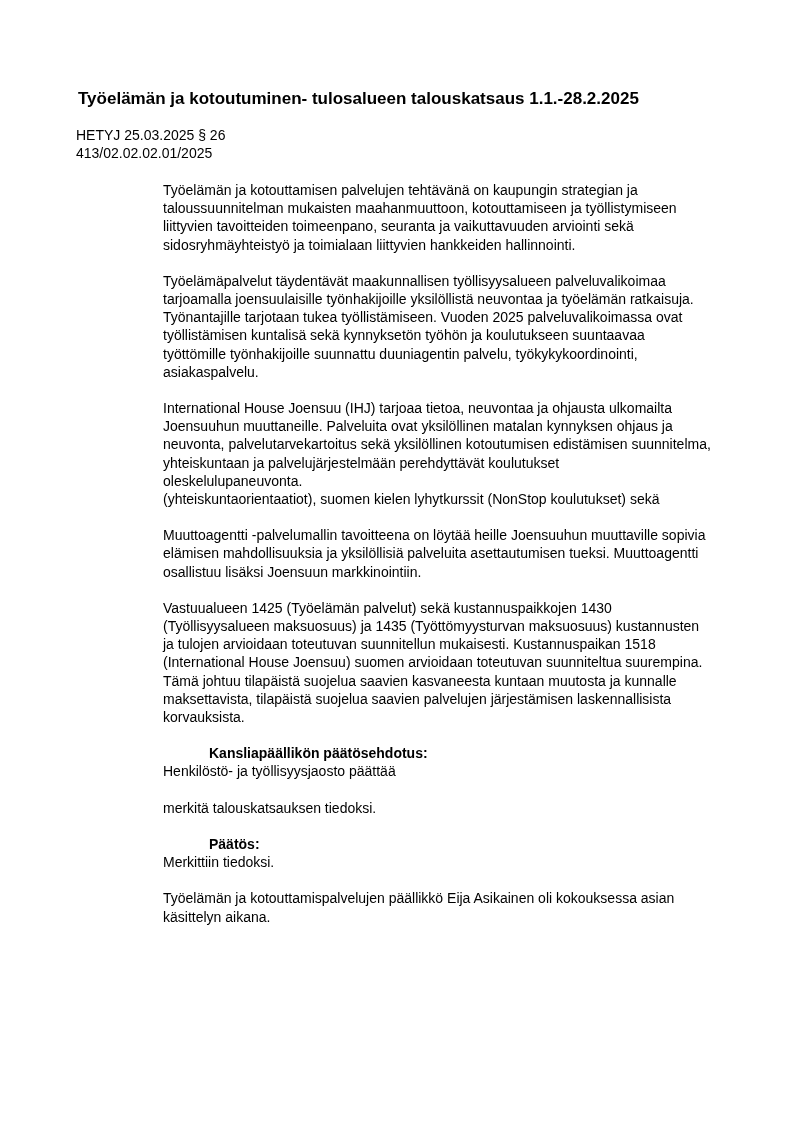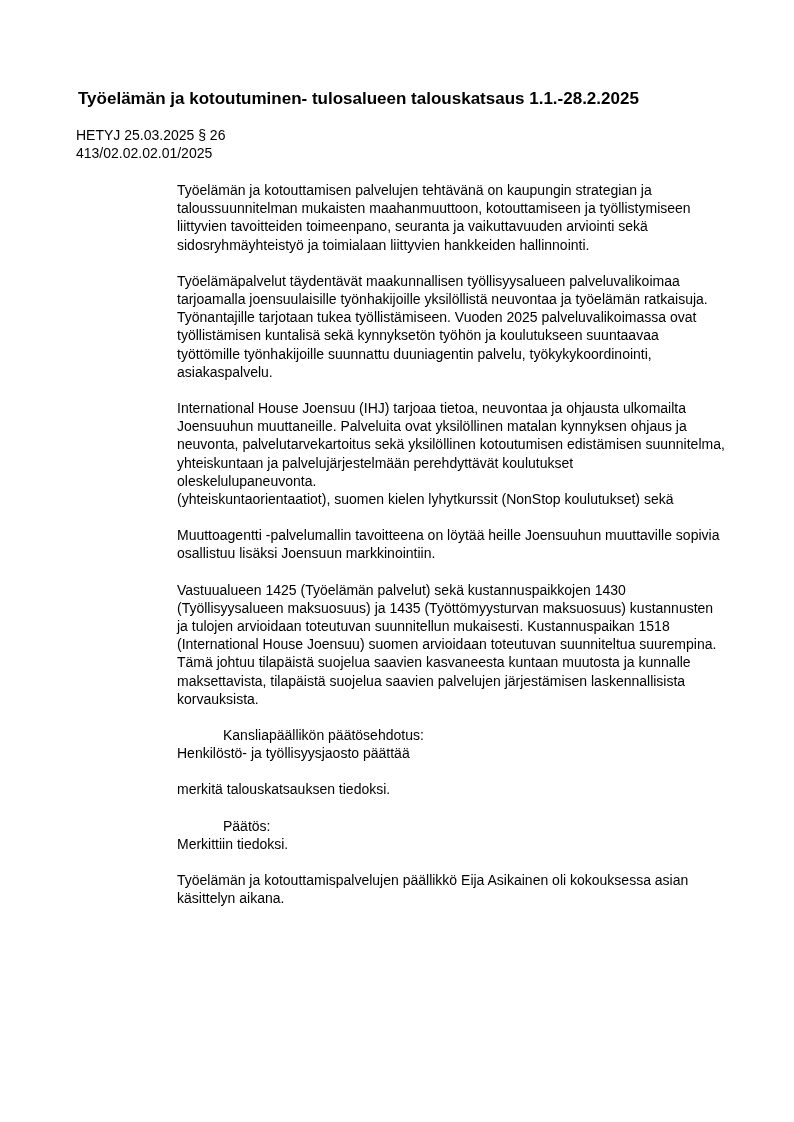--- a/index.html
+++ b/index.html
@@ -1,23 +1,23 @@
 <!DOCTYPE html>
 <html><head>
 <meta charset="utf-8">
 <style>
   html, body { margin: 0; padding: 0; background: #ffffff; }
   body { width: 794px; height: 1122px; position: relative; overflow: hidden;
          font-family: "Liberation Sans", sans-serif; color: #000; }
   .title { position: absolute; left: 78px; top: 89px; font-size: 17px; font-weight: bold; white-space: nowrap; }
   .meta { position: absolute; left: 76px; top: 126px; font-size: 14px; line-height: 18px; }
   .body { position: absolute; left: 163px; top: 181px; width: 580px; font-size: 14px; line-height: 18.2px; }
-  .body p { margin: 0 0 18px 14px; }
+  .body p { margin: 0 0 18px 0; }
   .body .line { display: block; white-space: nowrap; }
-  .bold { font-weight: normal; padding-left: 46px; }
+  .bold { font-weight: bold; padding-left: 46px; }
   .gap { height: 18px; }
 </style>
 </head>
 <body>
 
 <div>
   <div class="title">Työelämän ja kotoutuminen- tulosalueen talouskatsaus 1.1.-28.2.2025</div>
 
   <div class="meta">
     <div>HETYJ 25.03.2025 § 26</div>
@@ -42,20 +42,21 @@
     <p>
       <span class="line">International House Joensuu (IHJ) tarjoaa tietoa, neuvontaa ja ohjausta ulkomailta</span>
       <span class="line">Joensuuhun muuttaneille. Palveluita ovat yksilöllinen matalan kynnyksen ohjaus ja</span>
       <span class="line">neuvonta, palvelutarvekartoitus sekä yksilöllinen kotoutumisen edistämisen suunnitelma,</span>
       <span class="line">yhteiskuntaan ja palvelujärjestelmään perehdyttävät koulutukset</span>
       <span class="line">oleskelulupaneuvonta.</span>
       <span class="line">(yhteiskuntaorientaatiot), suomen kielen lyhytkurssit (NonStop koulutukset) sekä</span>
     </p>
     <p>
       <span class="line">Muuttoagentti -palvelumallin tavoitteena on löytää heille Joensuuhun muuttaville sopivia</span>
+      <span class="line">elämisen mahdollisuuksia ja yksilöllisiä palveluita asettautumisen tueksi. Muuttoagentti</span>
       <span class="line">osallistuu lisäksi Joensuun markkinointiin.</span>
     </p>
     <p>
       <span class="line">Vastuualueen 1425 (Työelämän palvelut) sekä kustannuspaikkojen 1430</span>
       <span class="line">(Työllisyysalueen maksuosuus) ja 1435 (Työttömyysturvan maksuosuus) kustannusten</span>
       <span class="line">ja tulojen arvioidaan toteutuvan suunnitellun mukaisesti. Kustannuspaikan 1518</span>
       <span class="line">(International House Joensuu) suomen arvioidaan toteutuvan suunniteltua suurempina.</span>
       <span class="line">Tämä johtuu tilapäistä suojelua saavien kasvaneesta kuntaan muutosta ja kunnalle</span>
       <span class="line">maksettavista, tilapäistä suojelua saavien palvelujen järjestämisen laskennallisista</span>
       <span class="line">korvauksista.</span>

